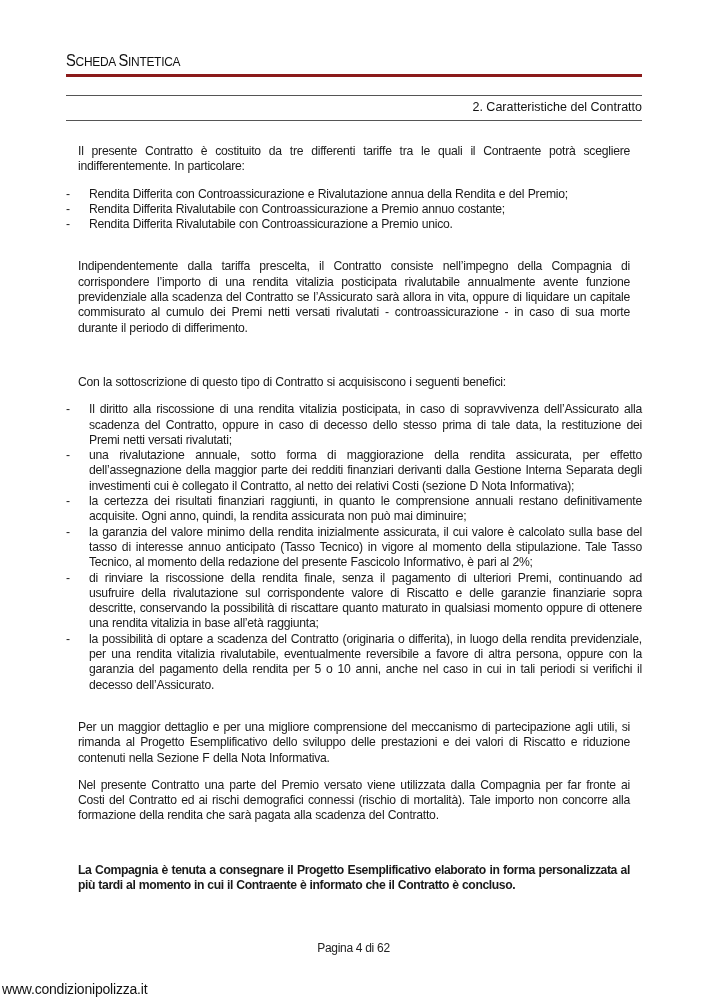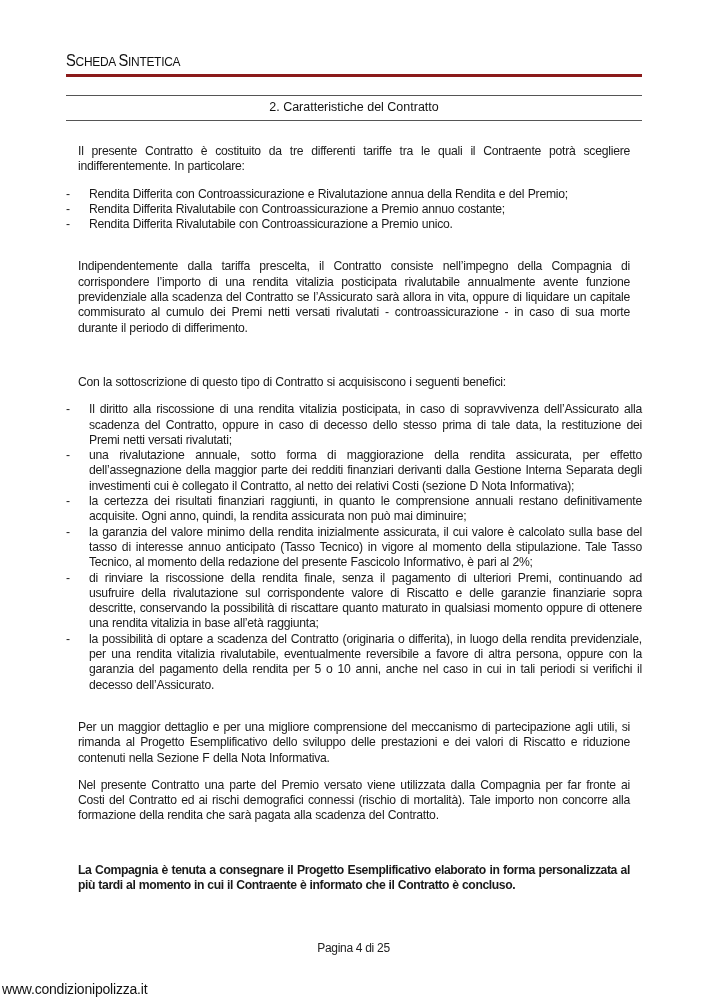--- a/index.html
+++ b/index.html
@@ -24,21 +24,21 @@
       background: #8b1a1a;
     }
     .section-title-rule-top {
       position: absolute; left: 66px; top: 95px; width: 576px; height: 1px; background: #555;
     }
     .section-title-rule-bottom {
       position: absolute; left: 66px; top: 120px; width: 576px; height: 1px; background: #555;
     }
     .section-title {
       position: absolute; left: 66px; top: 100px; width: 576px;
-      text-align: center; font-size: 12.5px; color: #111;
+      text-align: right; font-size: 12.5px; color: #111;
     }
     .content {
       position: absolute; left: 66px; top: 132px; width: 576px;
       font-size: 12.2px; line-height: 15.3px; text-align: justify;
       font-family: "Liberation Sans", sans-serif;
       letter-spacing: -0.25px; word-spacing: 0.3px;
     }
     .content p { margin: 12px; }
     .gap { height: 15px; }
     .list { margin: 0; padding: 0; list-style: none; }
@@ -86,14 +86,14 @@
     <li><span class="dash">-</span><span>di rinviare la riscossione della rendita finale, senza il pagamento di ulteriori Premi, continuando ad usufruire della rivalutazione sul corrispondente valore di Riscatto e delle garanzie finanziarie sopra descritte, conservando la possibilità di riscattare quanto maturato in qualsiasi momento oppure di ottenere una rendita vitalizia in base all’età raggiunta;</span></li>
     <li><span class="dash">-</span><span>la possibilità di optare a scadenza del Contratto (originaria o differita), in luogo della rendita previdenziale, per una rendita vitalizia rivalutabile, eventualmente reversibile a favore di altra persona, oppure con la garanzia del pagamento della rendita per 5 o 10 anni, anche nel caso in cui in tali periodi si verifichi il decesso dell’Assicurato.</span></li>
   </ul>
   <div class="gap"></div>
   <p>Per un maggior dettaglio e per una migliore comprensione del meccanismo di partecipazione agli utili, si rimanda al Progetto Esemplificativo dello sviluppo delle prestazioni e dei valori di Riscatto e riduzione contenuti nella Sezione F della Nota Informativa.</p>
   <p>Nel presente Contratto una parte del Premio versato viene utilizzata dalla Compagnia per far fronte ai Costi del Contratto ed ai rischi demografici connessi (rischio di mortalità). Tale importo non concorre alla formazione della rendita che sarà pagata alla scadenza del Contratto.</p>
   <div class="gap"></div>
   <p class="bold">La Compagnia è tenuta a consegnare il Progetto Esemplificativo elaborato in forma personalizzata al più tardi al momento in cui il Contraente è informato che il Contratto è concluso.</p>
 </div>
 
-<div class="footer-page">Pagina 4 di 25</div>
+<div class="footer-page">Pagina 4 di 62</div>
 <div class="watermark">www.condizionipolizza.it</div>
 
 </body></html>

